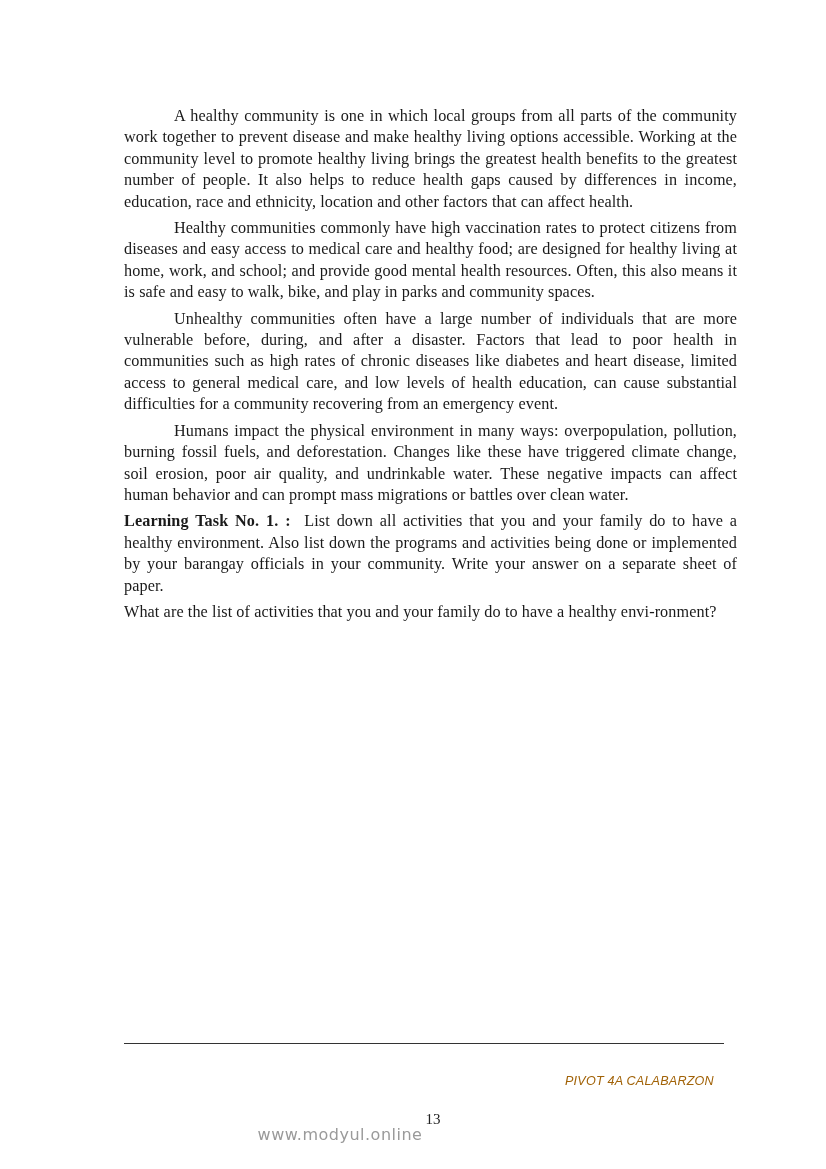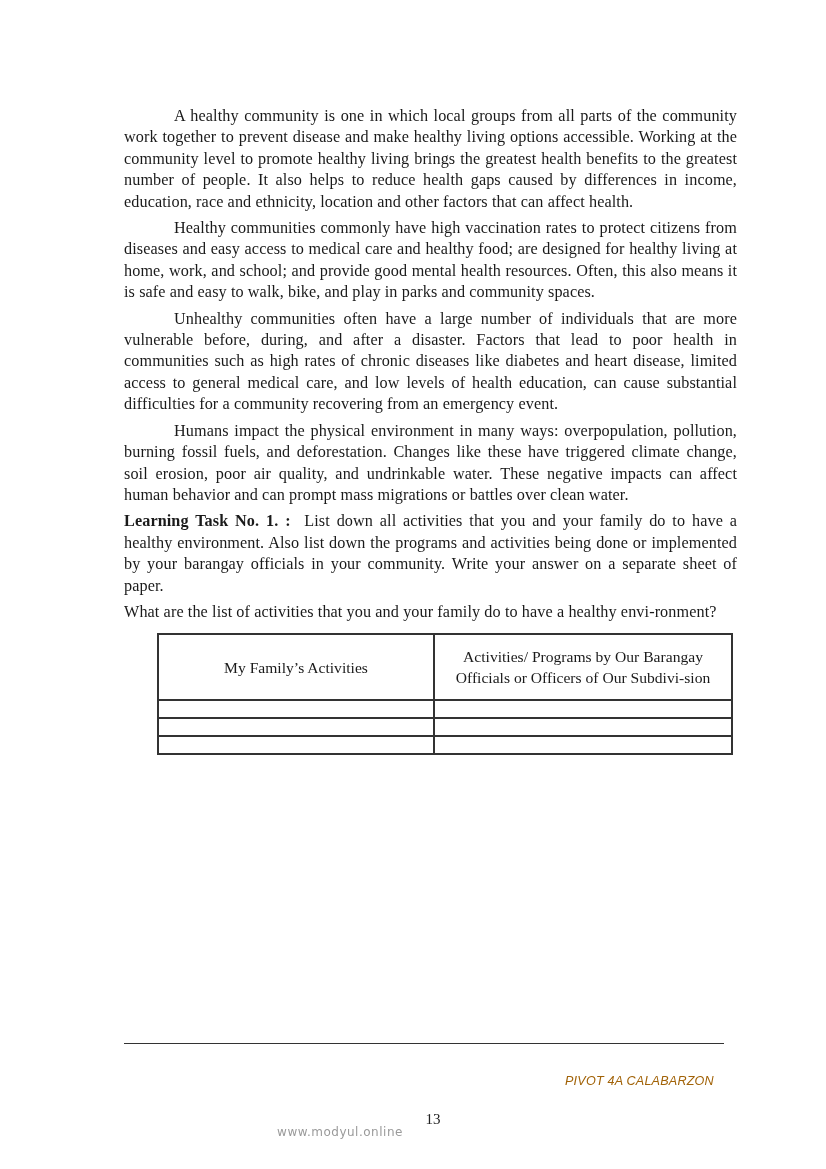--- a/index.html
+++ b/index.html
@@ -17,54 +17,34 @@
   table { border-collapse: collapse; margin-top: 10px; margin-left: 33px; width: 576px; }
   td, th { border: 2px solid #333; font-weight: normal; font-size: 15.6px; line-height: 21.4px;
            font-family: "Liberation Serif", serif; text-align: center; padding: 0 4px; }
   th.c1 { width: 266px; height: 64px; }
   td.empty { height: 16px; }
   .q2 { margin-top: 22px; font-size: 17.4px !important; line-height: 22.6px !important; }
   .answer-line { position: absolute; left: 124px; top: 1043px; width: 600px; height: 0; border-top: 1px solid #333; }
   .footer-brand { position: absolute; left: 565px; top: 1074px; font-family: Liberation Sans, sans-serif; font-style: italic;
                   font-size: 12.6px; color: #a16207; letter-spacing: 0.2px; }
   .page-number { position: absolute; left: 0; width: 866px; top: 1111px; text-align: center; font-family: "Liberation Serif", serif; font-size: 15px; color: #222; }
-  .watermark { position: absolute; left: 0; width: 680px; top: 1125px; text-align: center; font-family: "DejaVu Sans", sans-serif; font-size: 12px; color: #9a9a9a; letter-spacing: 0.5px; }
+  .watermark { position: absolute; left: 0; width: 680px; top: 1125px; text-align: center; font-family: "DejaVu Sans", sans-serif; font-size: 16px; color: #9a9a9a; letter-spacing: 0.5px; }
 </style>
 </head>
 <body>
 
 <div class="page">
   <p class="para" id="p1">A healthy community is one in which local groups from all parts of the community work together to prevent disease and make healthy living options accessible. Working at the community level to promote healthy living brings the greatest health benefits to the greatest number of people. It also helps to reduce health gaps caused by differences in income, education, race and ethnicity, location and other factors that can affect health.</p>
   <p class="para">Healthy communities commonly have high vaccination rates to protect citizens from diseases and easy access to medical care and healthy food; are designed for healthy living at home, work, and school; and provide good mental health resources. Often, this also means it is safe and easy to walk, bike, and play in parks and community spaces.</p>
   <p class="para">Unhealthy communities often have a large number of individuals that are more vulnerable before, during, and after a disaster. Factors that lead to poor health in communities such as high rates of chronic diseases like diabetes and heart disease, limited access to general medical care, and low levels of health education, can cause substantial difficulties for a community recovering from an emergency event.</p>
   <p class="para">Humans impact the physical environment in many ways: overpopulation, pollution, burning fossil fuels, and deforestation. Changes like these have triggered climate change, soil erosion, poor air quality, and undrinkable water. These negative impacts can affect human behavior and can prompt mass migrations or battles over clean water.</p>
 
   <p class="para task"><b>Learning Task No. 1. :</b>&nbsp;&nbsp;<span>List down all activities that you and your family do to have a healthy environment. Also list down the programs and activities being done or implemented by your barangay officials in your community. Write your answer on a separate sheet of paper.</span></p>
 
   <p class="para question">What are the list of activities that you and your family do to have a healthy envi-ronment?</p>
 
-  <table>
-    <tbody>
-        <tr>
-      <th class="c1">My Family’s Activities</th>
-      <th>Activities/ Programs by Our Barangay Officials or Officers of Our Subdivi-sion</th>
-    </tr>
-    <tr>
-      <td class="empty"></td>
-      <td class="empty"></td>
-    </tr>
-    <tr>
-      <td class="empty"></td>
-      <td class="empty"></td>
-    </tr>
-    <tr>
-      <td class="empty"></td>
-      <td class="empty"></td>
-    </tr>
-  </tbody>
-    </table>
 
 </div>
 
 <div class="answer-line"></div>
 <div class="footer-brand">PIVOT 4A CALABARZON</div>
 <div class="page-number">13</div>
 <div class="watermark">www.modyul.online</div>
 
 </body></html>

